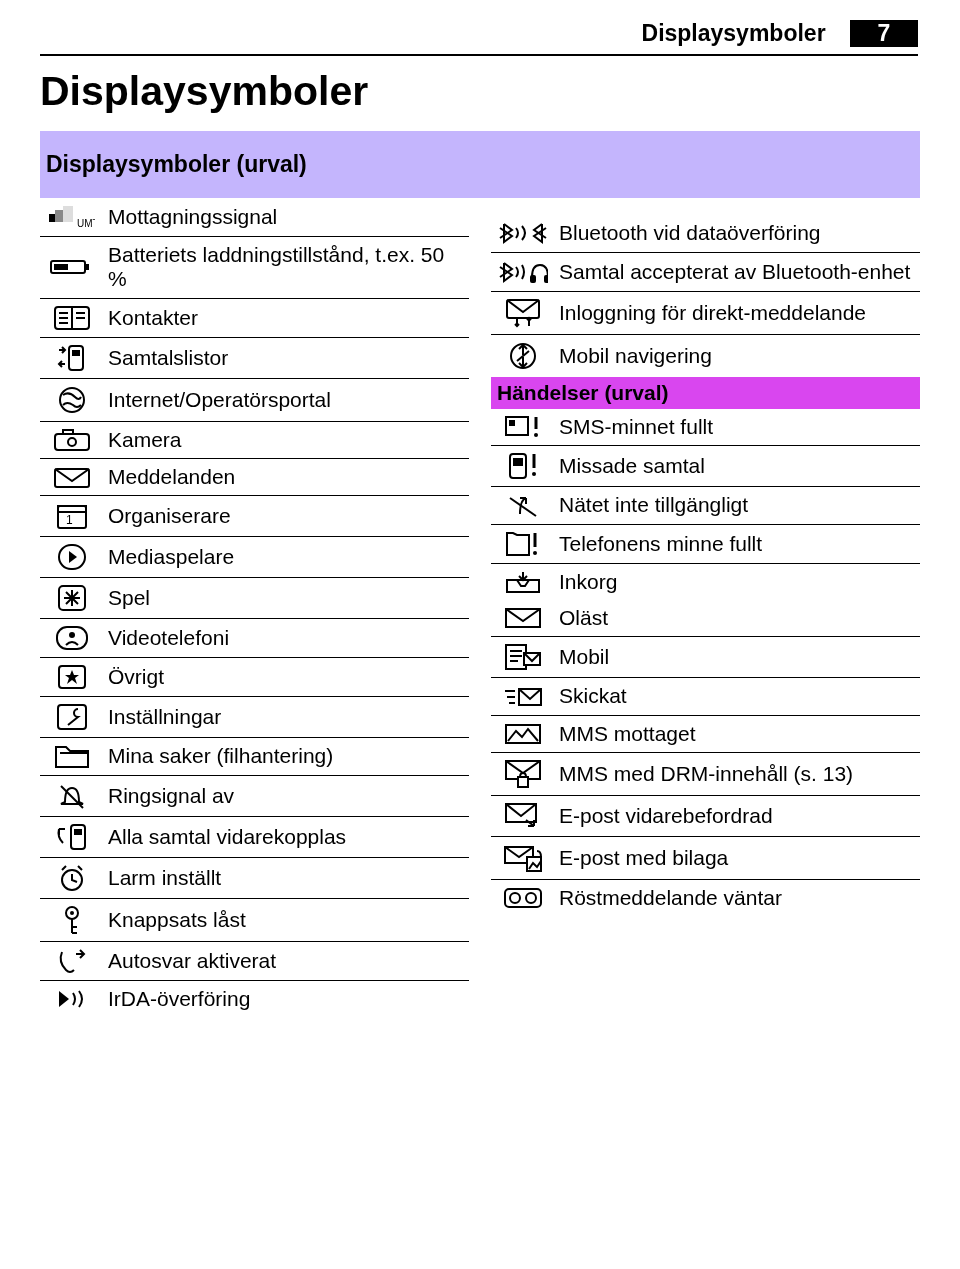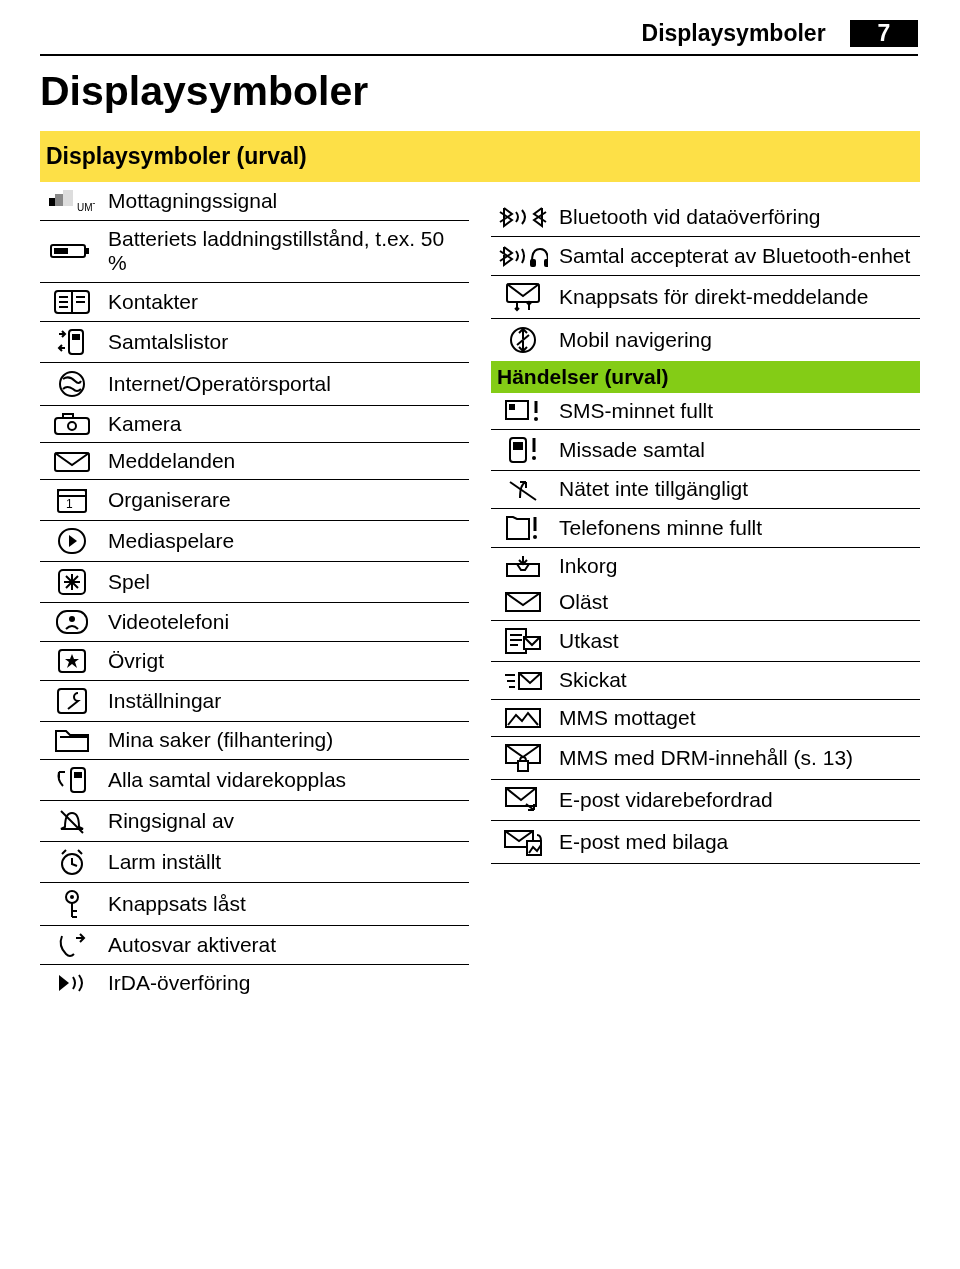--- a/index.html
+++ b/index.html
@@ -8,24 +8,24 @@
     width:960px; height:1269px;
     background:#fff; color:#000;
     box-sizing:border-box;
   }
   .page { width:960px; height:1067px; position:relative; padding:0 40px; box-sizing:border-box; }
   .running-head { position:absolute; top:20px; right:42px; font-size:23px; font-weight:bold; }
   .running-head .tab { display:inline-block; background:#000; color:#000; width:56px; margin-left:18px; text-align:center; padding:0 6px; }
   .running-head .num { color:#fff; font-weight:bold; padding:0 6px; }
   .rule-top { position:absolute; top:54px; left:40px; right:42px; height:0; border-top:2px solid #000; }
   .title { font-size:41px; font-weight:bold; margin:0; padding-top:68px; }
-  .sub { font-size:23px; font-weight:bold; background:#fde047; padding:12px 6px; margin-top:16px; }
+  .sub { font-size:23px; font-weight:bold; background:#c4b5fd; padding:20px 6px; margin-top:16px; }
   .columns { display:flex; gap:22px; margin-top:0; }
   .col { flex:1 1 0; }
-  .section-head { font-size:21px; font-weight:bold; background:#84cc16; padding:4px 6px; margin:0; }
+  .section-head { font-size:21px; font-weight:bold; background:#d946ef; padding:4px 6px; margin:0; }
   table.icon-table { width:100%; border-collapse:collapse; }
   table.icon-table td { border-bottom:1px solid #000; padding:6px 4px 6px 2px; vertical-align:middle; }
   table.icon-table td.icon-cell { width:60px; text-align:center; }
   table.icon-table td.label-cell { font-size:21px; line-height:1.16; }
   table.icon-table tr.no-rule td { border-bottom:none; }
   .icon-box svg { display:block; margin:auto; }
   .col-right-top { margin-top:16px; }
 </style>
 </head>
 <body>
@@ -196,37 +196,37 @@
             <svg width="36" height="24" viewBox="0 0 36 24">
                     <path d="M2 8 L2 22 L34 22 L34 6 L16 6 L12 2 L2 2 Z" fill="none" stroke="#000" stroke-width="2"></path>
                     <path d="M6 8 L34 8" stroke="#000" stroke-width="2"></path>
                   </svg>
           </span></td>
           <td class="label-cell"><span>Mina saker (filhantering)</span></td>
         </tr>
 
         <tr>
           <td class="icon-cell"><span class="icon-box">
+            <svg width="30" height="28" viewBox="0 0 30 28">
+                    <path d="M8 20 Q8 6 15 6 Q22 6 22 20 L26 22 L4 22 Z" fill="none" stroke="#000" stroke-width="2"></path>
+                    <line x1="4" y1="4" x2="26" y2="26" stroke="#000" stroke-width="2"></line>
+                  </svg>
+          </span></td>
+          <td class="label-cell"><span>Ringsignal av</span></td>
+        </tr>
+
+        <tr>
+          <td class="icon-cell"><span class="icon-box">
             <svg width="34" height="28" viewBox="0 0 34 28">
                     <rect x="16" y="2" width="14" height="24" rx="3" fill="none" stroke="#000" stroke-width="2"></rect>
                     <rect x="19" y="6" width="8" height="6" fill="#000"></rect>
                     <path d="M4 6 Q2 14 8 20 M4 6 L10 6 M4 6 L4 12" fill="none" stroke="#000" stroke-width="2"></path>
                   </svg>
           </span></td>
           <td class="label-cell"><span>Alla samtal vidarekopplas</span></td>
-        </tr>
-
-        <tr>
-          <td class="icon-cell"><span class="icon-box">
-            <svg width="30" height="28" viewBox="0 0 30 28">
-                    <path d="M8 20 Q8 6 15 6 Q22 6 22 20 L26 22 L4 22 Z" fill="none" stroke="#000" stroke-width="2"></path>
-                    <line x1="4" y1="4" x2="26" y2="26" stroke="#000" stroke-width="2"></line>
-                  </svg>
-          </span></td>
-          <td class="label-cell"><span>Ringsignal av</span></td>
         </tr>
 
         <tr>
           <td class="icon-cell"><span class="icon-box">
             <svg width="30" height="28" viewBox="0 0 30 28">
                     <circle cx="15" cy="16" r="10" fill="none" stroke="#000" stroke-width="2"></circle>
                     <path d="M15 10 L15 16 L20 18" stroke="#000" stroke-width="2" fill="none"></path>
                     <path d="M5 6 L9 2 M25 6 L21 2" stroke="#000" stroke-width="2"></path>
                   </svg>
           </span></td>
@@ -297,21 +297,21 @@
         </tr>
 
         <tr>
           <td class="icon-cell"><span class="icon-box">
             <svg width="40" height="30" viewBox="0 0 40 30">
                     <rect x="4" y="2" width="32" height="18" rx="2" fill="none" stroke="#000" stroke-width="2"></rect>
                     <path d="M4 2 L20 14 L36 2" fill="none" stroke="#000" stroke-width="2"></path>
                     <path d="M14 20 L14 28 M12 26 L14 28 L16 26 M26 28 L26 20 M24 22 L26 20 L28 22" fill="none" stroke="#000" stroke-width="2"></path>
                   </svg>
           </span></td>
-          <td class="label-cell"><span>Knappsats för direkt-meddelande</span></td>
+          <td class="label-cell"><span>Inloggning för direkt-meddelande</span></td>
         </tr>
 
         <tr class="no-rule">
           <td class="icon-cell"><span class="icon-box">
             <svg width="30" height="30" viewBox="0 0 30 30">
                     <circle cx="15" cy="15" r="12" fill="none" stroke="#000" stroke-width="2"></circle>
                     <path d="M15 4 L15 14 M15 4 L11 8 M15 4 L19 8" stroke="#000" stroke-width="2" fill="none"></path>
                     <path d="M15 26 L15 16 M15 26 L11 22 M15 26 L19 22" stroke="#000" stroke-width="2" fill="none"></path>
                     <path d="M9 20 L21 10" stroke="#000" stroke-width="2"></path>
                   </svg>
@@ -395,21 +395,21 @@
           <td class="icon-cell"><span class="icon-box">
             <svg width="38" height="28" viewBox="0 0 38 28">
                     <rect x="2" y="2" width="20" height="24" fill="none" stroke="#000" stroke-width="2"></rect>
                     <line x1="6" y1="8" x2="18" y2="8" stroke="#000" stroke-width="2"></line>
                     <line x1="6" y1="13" x2="18" y2="13" stroke="#000" stroke-width="2"></line>
                     <line x1="6" y1="18" x2="14" y2="18" stroke="#000" stroke-width="2"></line>
                     <rect x="20" y="10" width="16" height="12" fill="#fff" stroke="#000" stroke-width="2"></rect>
                     <path d="M20 10 L28 18 L36 10" fill="none" stroke="#000" stroke-width="2"></path>
                   </svg>
           </span></td>
-          <td class="label-cell"><span>Utkast</span></td>
+          <td class="label-cell"><span>Mobil</span></td>
         </tr>
         <tr>
           <td class="icon-cell"><span class="icon-box">
             <svg width="40" height="24" viewBox="0 0 40 24">
                     <line x1="2" y1="6" x2="12" y2="6" stroke="#000" stroke-width="2"></line>
                     <line x1="4" y1="12" x2="12" y2="12" stroke="#000" stroke-width="2"></line>
                     <line x1="6" y1="18" x2="12" y2="18" stroke="#000" stroke-width="2"></line>
                     <rect x="16" y="4" width="22" height="16" fill="none" stroke="#000" stroke-width="2"></rect>
                     <path d="M16 4 L27 14 L38 4" fill="none" stroke="#000" stroke-width="2"></path>
                   </svg>
@@ -451,18 +451,28 @@
             <svg width="40" height="30" viewBox="0 0 40 30">
                     <rect x="2" y="4" width="28" height="16" fill="none" stroke="#000" stroke-width="2"></rect>
                     <path d="M2 4 L16 14 L30 4" fill="none" stroke="#000" stroke-width="2"></path>
                     <rect x="24" y="14" width="14" height="14" fill="#fff" stroke="#000" stroke-width="2"></rect>
                     <path d="M26 26 L30 20 L34 24 L38 18" fill="none" stroke="#000" stroke-width="2"></path>
                     <path d="M34 8 Q38 8 38 14" fill="none" stroke="#000" stroke-width="2"></path>
                   </svg>
           </span></td>
           <td class="label-cell"><span>E-post med bilaga</span></td>
         </tr>
+        <tr class="no-rule">
+          <td class="icon-cell"><span class="icon-box">
+            <svg width="40" height="22" viewBox="0 0 40 22">
+                    <rect x="2" y="2" width="36" height="18" rx="4" fill="none" stroke="#000" stroke-width="2"></rect>
+                    <circle cx="12" cy="11" r="5" fill="none" stroke="#000" stroke-width="2"></circle>
+                    <circle cx="28" cy="11" r="5" fill="none" stroke="#000" stroke-width="2"></circle>
+                  </svg>
+          </span></td>
+          <td class="label-cell"><span>Röstmeddelande väntar</span></td>
+        </tr>
       </tbody>
         </table>
 
     </div>
   </div>
 </div>
 
 </body></html>

